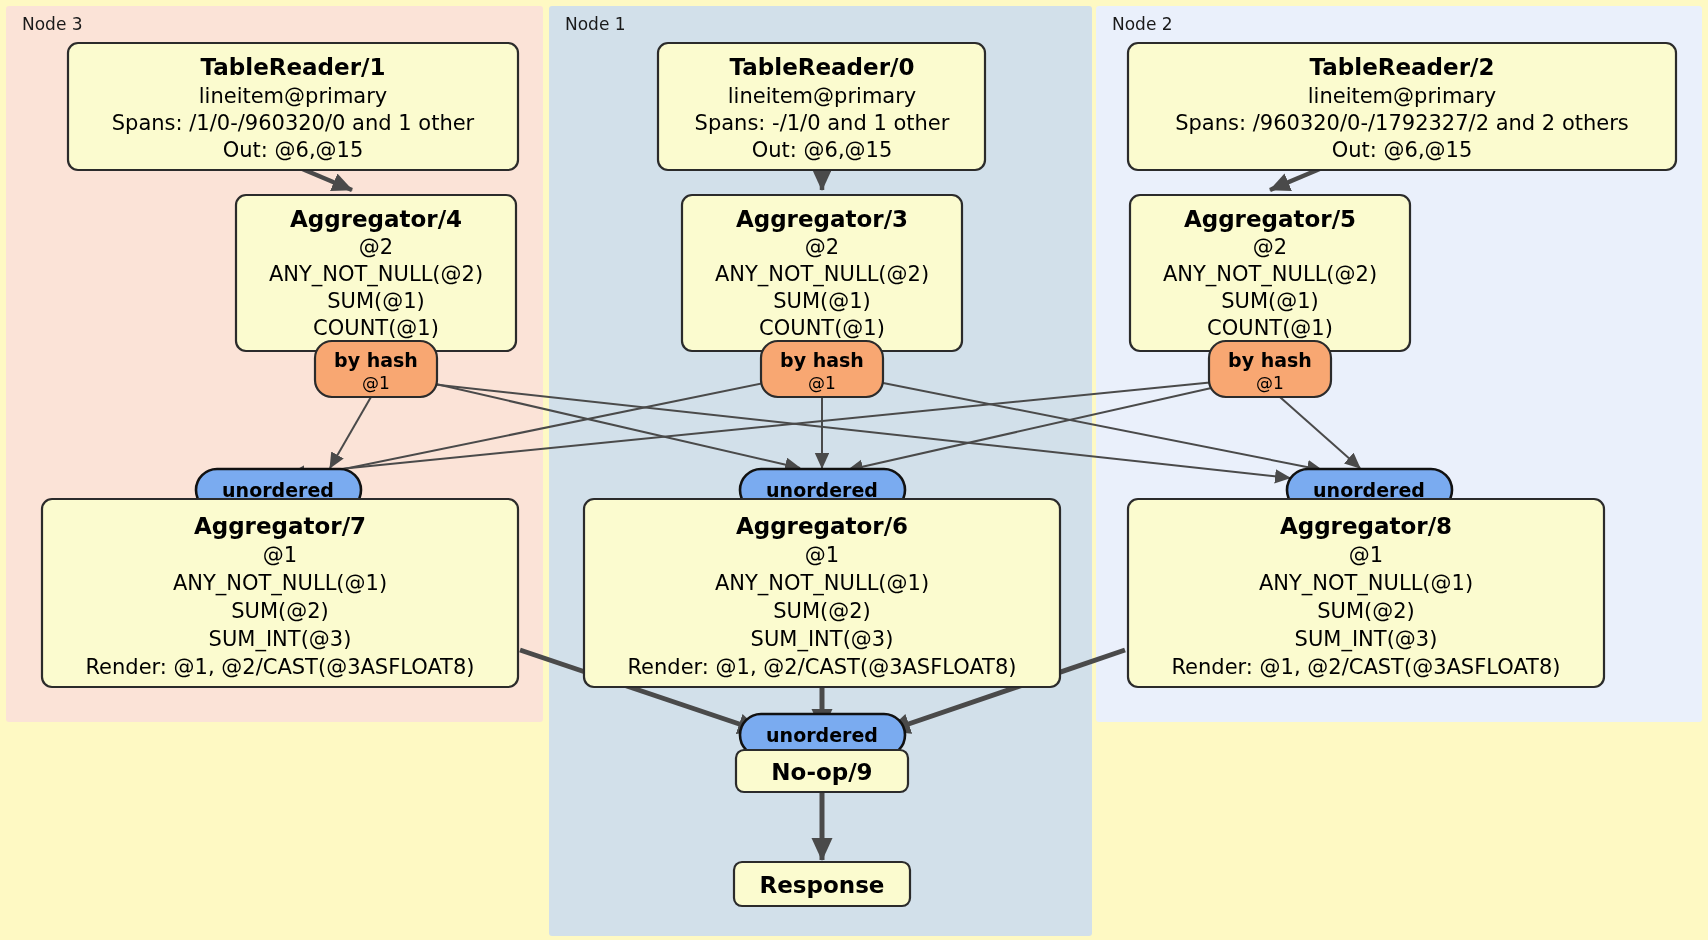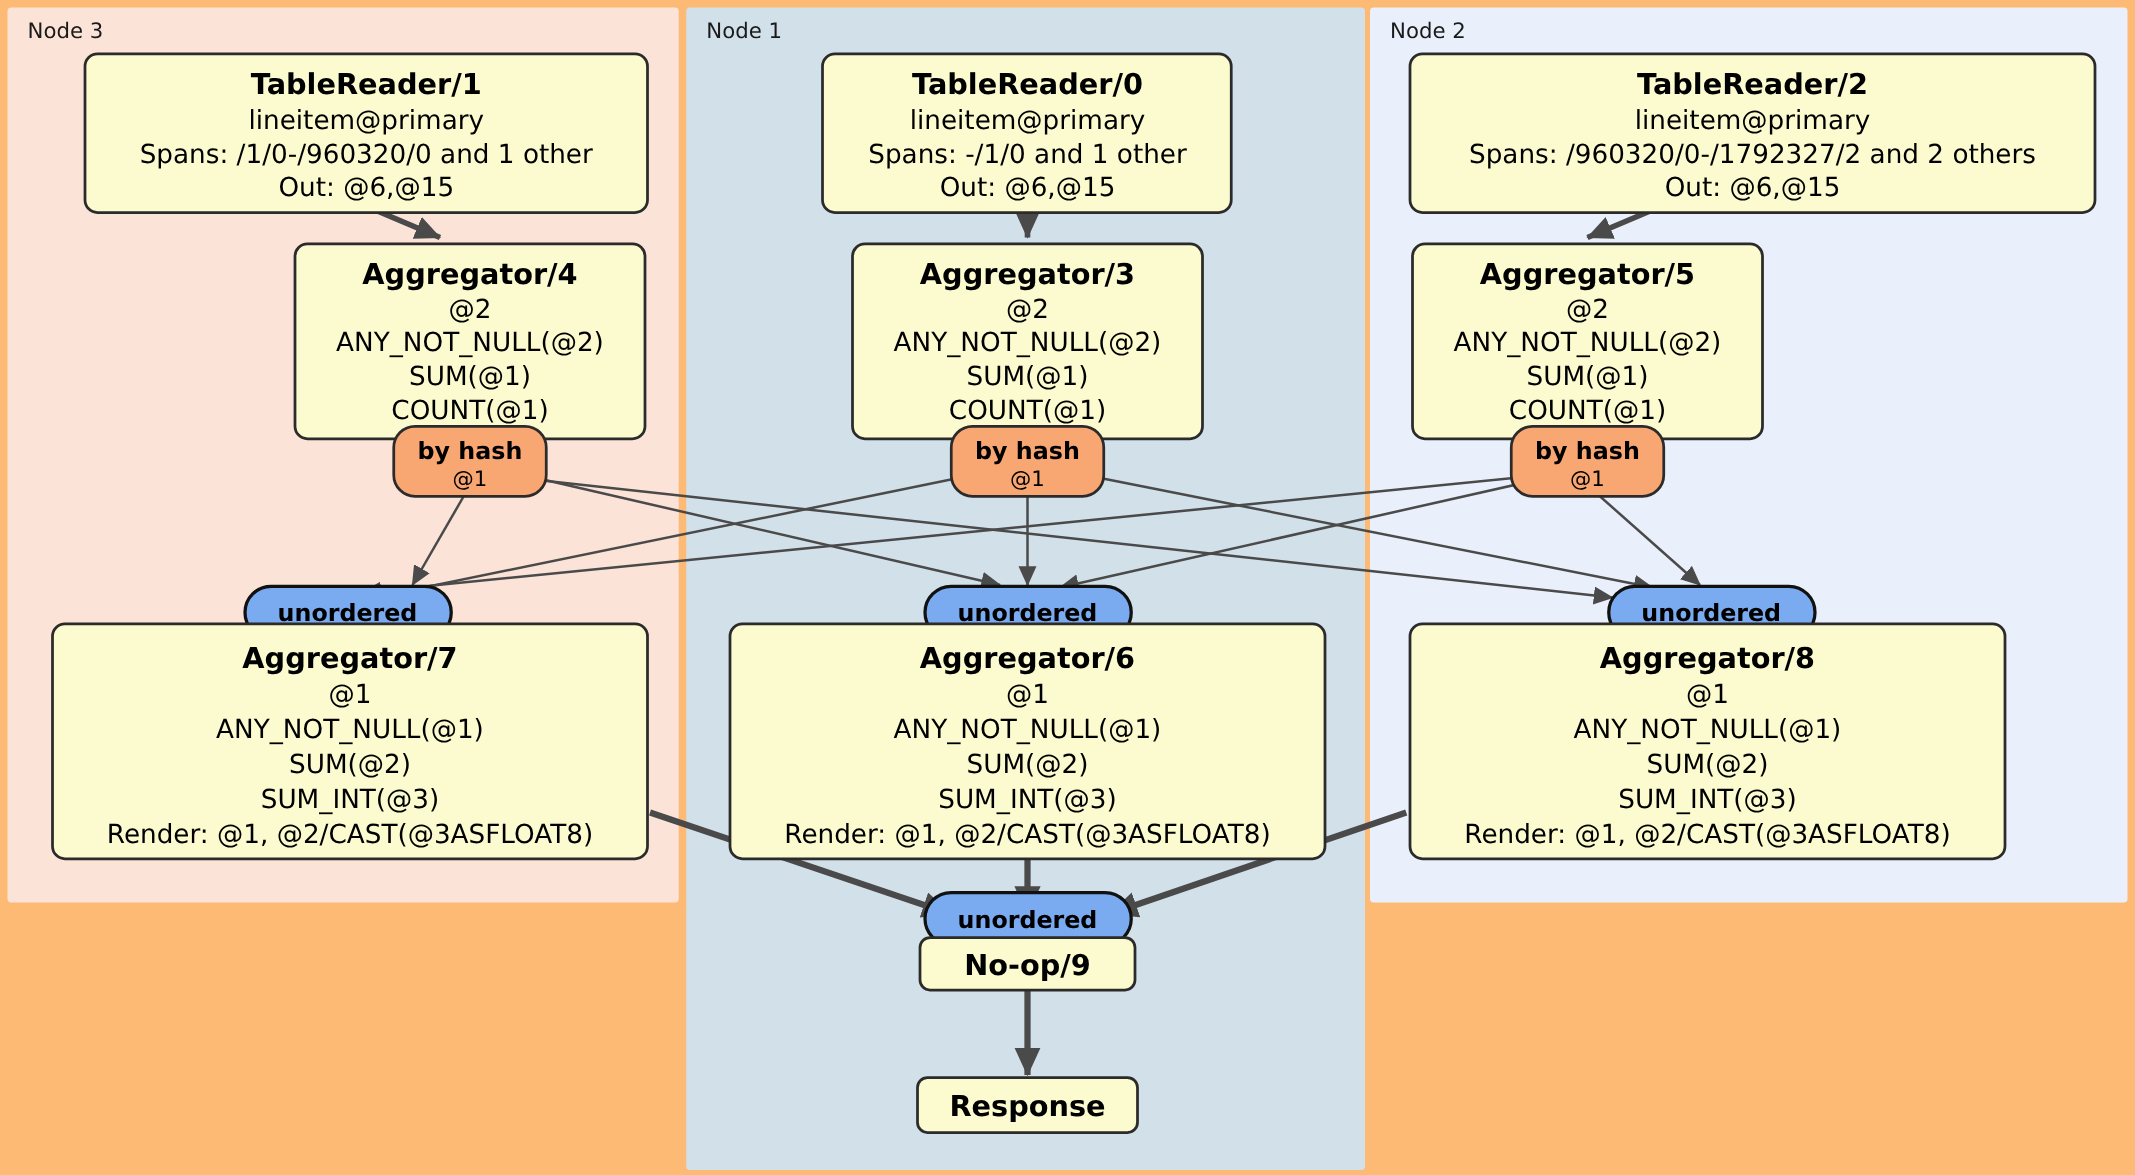--- a/index.html
+++ b/index.html
@@ -8,21 +8,21 @@
     background: #ffffff;
   }
   body {
     font-family: "DejaVu Sans", sans-serif;
   }
   #stage {
     position: relative;
     width: 1708px;
     height: 940px;
     overflow: hidden;
-    background: #fdba74;
+    background: #fef9c3;
     text-decoration: underline;
   }
   svg#diagram {
     position: absolute;
     left: 0;
     top: 0;
     width: 1708px;
     height: 940px;
   }
   .node-panel-label {

